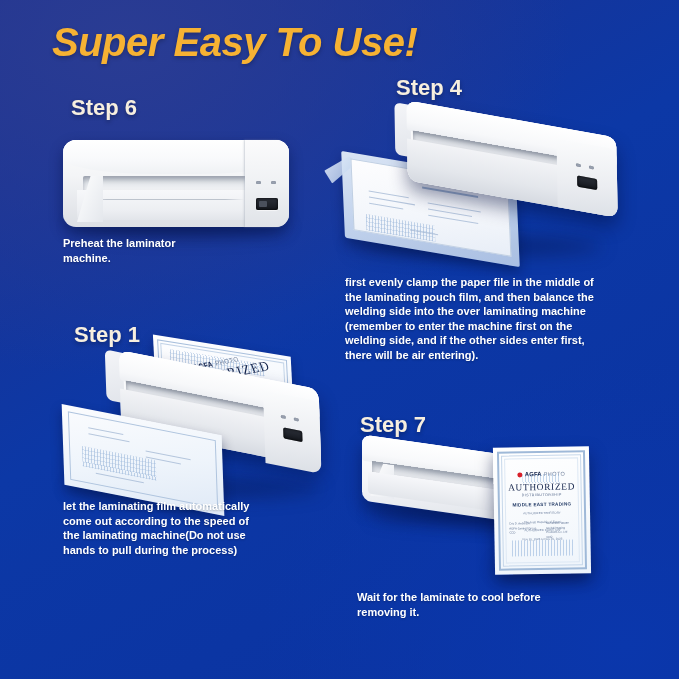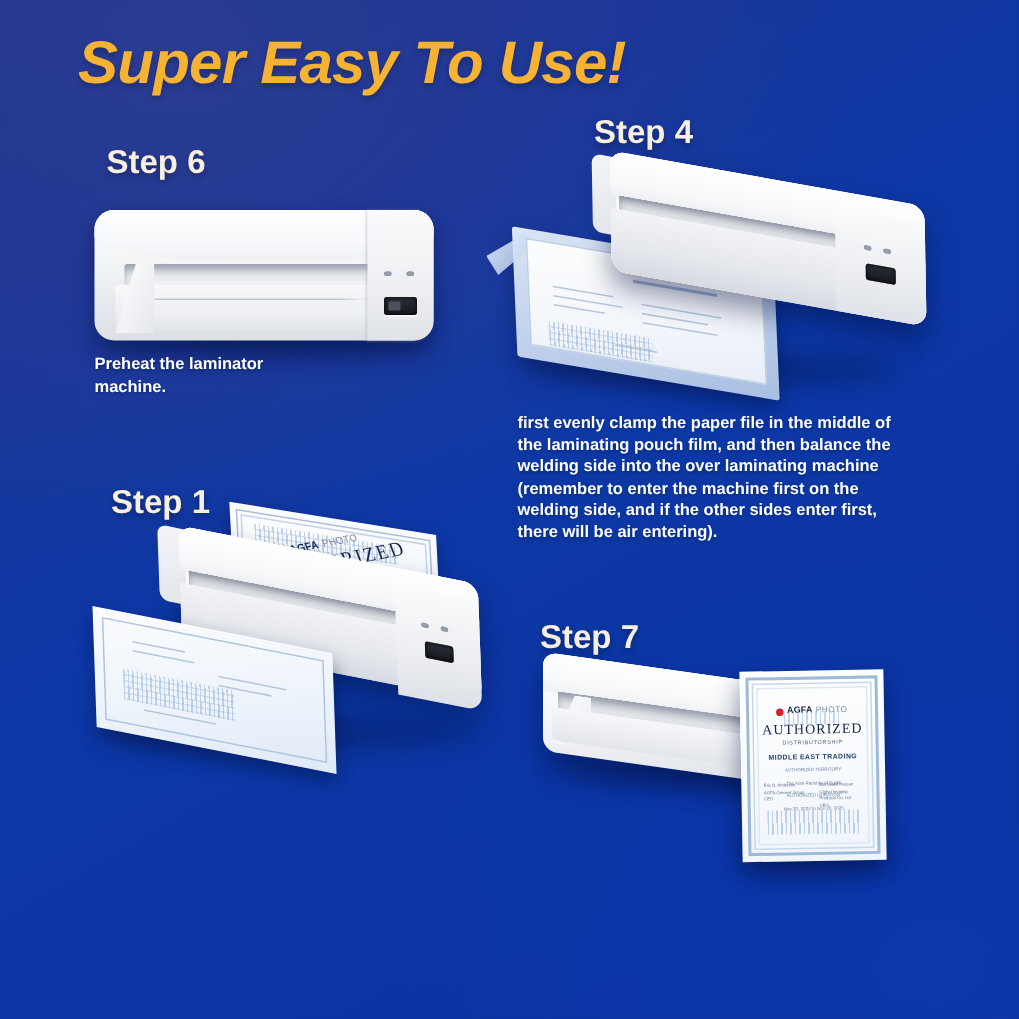--- a/index.html
+++ b/index.html
@@ -375,20 +375,24 @@
     <div class="film"></div>
     <div class="frame"></div>
     <div class="mini-line" style="left:16%;top:18px;width:22%;"></div>
     <div class="mini-line" style="left:16%;top:24px;width:26%;"></div>
     <div class="mini-line" style="left:52%;top:30px;width:28%;"></div>
     <div class="mini-line" style="left:52%;top:36px;width:22%;"></div>
     <div class="guilloche" style="left:12%;top:38px;width:46%;height:20px;"></div>
     <div class="mini-line" style="left:20%;top:62px;width:30%;"></div>
   </div>
 
+  <div class="caption" style="left:63px;top:499px;width:250px;">let the laminating film automatically
+come out according to the speed of
+the laminating machine(Do not use
+hands to pull during the process)</div>
 
   <div class="steplabel" style="left:360px;top:412px;">Step 7</div>
 
   <div class="shadow" style="left:372px;top:505px;width:215px;height:18px;"></div>
   <div class="m4">
     <div class="shellb"></div>
     <div class="lid"></div>
     <div class="mouth"></div>
     <div class="wedge"></div>
     <div class="tray"></div>
@@ -422,14 +426,16 @@
         <div class="sigcol">
           <div class="l">Mohamed Hassan</div>
           <div class="l">Global Imaging Products Co. Ltd</div>
           <div class="l">CEO</div>
         </div>
       </div>
       <div class="seal"></div>
     </div>
   </div>
 
+  <div class="caption" style="left:357px;top:590px;width:290px;">Wait for the laminate to cool before
+removing it.</div>
 
 </div>
 
 </body></html>

